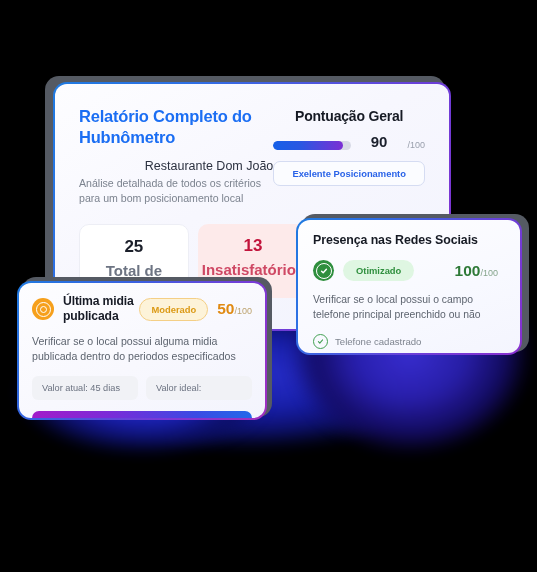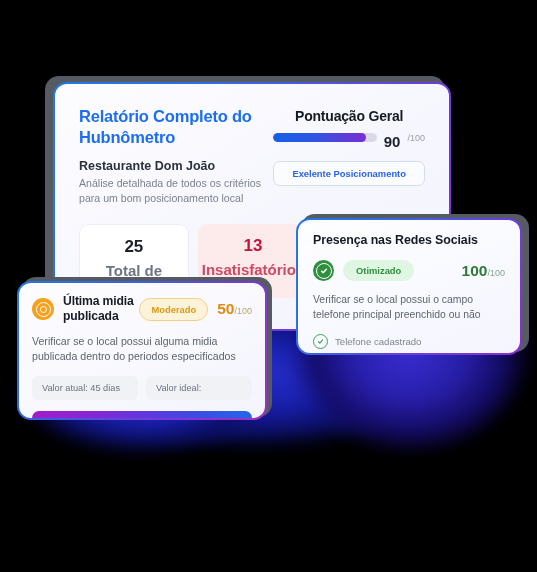--- a/index.html
+++ b/index.html
@@ -31,27 +31,27 @@
 
   
   #main-card{left:53px;top:82px;width:398px;height:249px;}
   #main-plate{left:45px;top:76px;width:400px;height:250px;}
 
   .mc-pad{padding:22px 24px 0 24px;}
   .mc-top{display:flex;justify-content:space-between;align-items:flex-start;}
 
   .report-title{color:#1b6ef3;font-size:16.5px;font-weight:700;line-height:1.28;
                 letter-spacing:-.2px;max-width:205px;}
-  .report-sub{color:#2b3140;font-size:12.5px;font-weight:700;margin-top:11px;}
+  .report-sub{color:#2b3140;font-size:12.5px;font-weight:400;margin-top:11px;text-align:right;}
   .report-desc{color:#7c838f;font-size:10.6px;line-height:1.42;margin-top:3px;max-width:190px;}
 
   .score-wrap{width:160px;text-align:center;margin-top:2px;}
   .score-title{color:#161a24;font-size:14px;font-weight:700;letter-spacing:-.2px;}
   .score-sub{color:#8a90a0;font-size:8.6px;margin-top:3px;}
-  .score-row{display:flex;align-items:flex-start;gap:7px;margin-top:9px;}
+  .score-row{display:flex;align-items:flex-end;gap:20px;margin-top:9px;}
   .track{flex:1;height:9px;border-radius:9px;background:#d8dbe6;overflow:hidden;}
   .fill{height:100%;border-radius:9px;background:linear-gradient(90deg,#1560e8 0%,#2a56e2 40%,#7b2fd4 100%);}
   .score-num{color:#1a1f2b;font-size:15px;font-weight:700;}
   .score-den{color:#9aa0ad;font-size:9px;font-weight:400;}
   .pill-btn{margin-top:11px;border:1px solid #d5dcf2;border-radius:7px;background:#fbfcff;
             color:#2a63e8;font-size:9.4px;font-weight:700;padding:6px 0;text-align:center;}
 
   
   .tiles{display:flex;gap:9px;padding:18px 24px 0 24px;}
   .tile{flex:1;border-radius:10px;height:74px;text-align:center;padding-top:13px;box-sizing:border-box;}
@@ -59,21 +59,21 @@
   .tile .l{font-size:15px;margin-top:7px;font-weight:600;line-height:1.25;padding:0 4px;}
   .tile.t-total{background:#fff;border:1px solid #edeef5;}
   .tile.t-total .n{color:#1b1f2a;} .tile.t-total .l{color:#6d7483;}
   .tile.t-bad{background:#fdeaea;} .tile.t-bad .n{color:#c2143c;} .tile.t-bad .l{color:#cf4864;}
   .tile.t-mid{background:#fdf1d8;} .tile.t-mid .n{color:#d98b12;} .tile.t-mid .l{color:#d89a2a;}
 
   
   #right-card{left:296px;top:218px;width:226px;height:137px;}
   #right-plate{left:301px;top:214px;width:228px;height:138px;}
   #right-card .inner{background:linear-gradient(160deg,#fefeff 0%,#f8f9ff 60%,#f4f5fe 100%);}
-  .rc{padding:13px 15px 0 15px;}
+  .rc{padding:13px 22px 0 15px;}
   .rc-title{color:#161a24;font-size:12.4px;font-weight:700;letter-spacing:-.1px;}
   .rc-row{display:flex;align-items:center;margin-top:13px;justify-content:center;}
   .ic-check{width:21px;height:21px;border-radius:50%;background:#2f8f3e;
             display:flex;align-items:center;justify-content:center;flex:0 0 auto;}
   .ic-check .ring{width:14px;height:14px;border-radius:50%;border:1.6px solid #fff;
             display:flex;align-items:center;justify-content:center;}
   .ic-check svg{display:block;}
   .badge-ok{margin-left:9px;background:#dff6e2;color:#2f8f3e;font-size:9.4px;font-weight:700;
             border-radius:12px;padding:5px 13px;}
   .rc-score{margin-left:auto;color:#2f7a38;font-size:15.5px;font-weight:700;}

